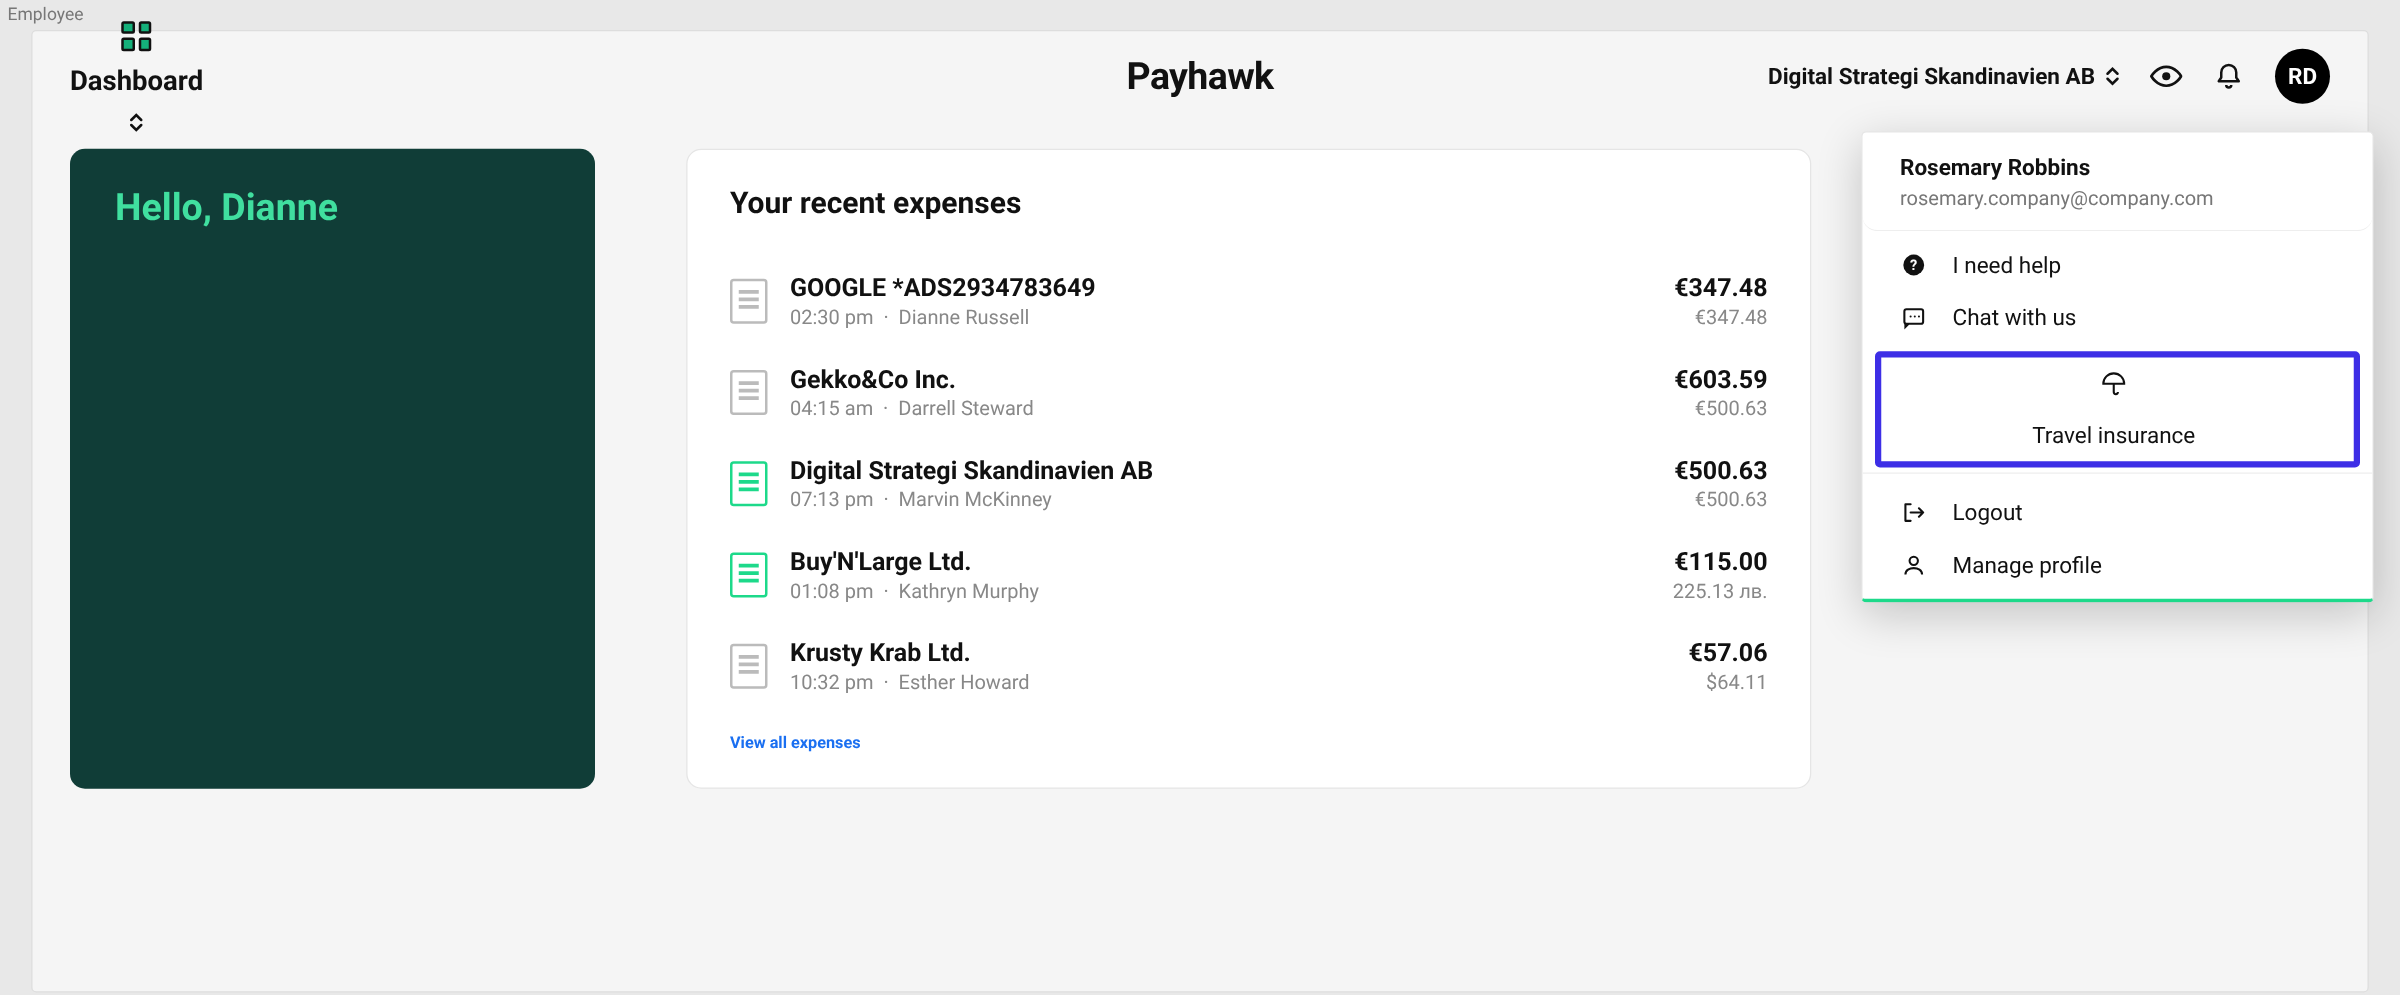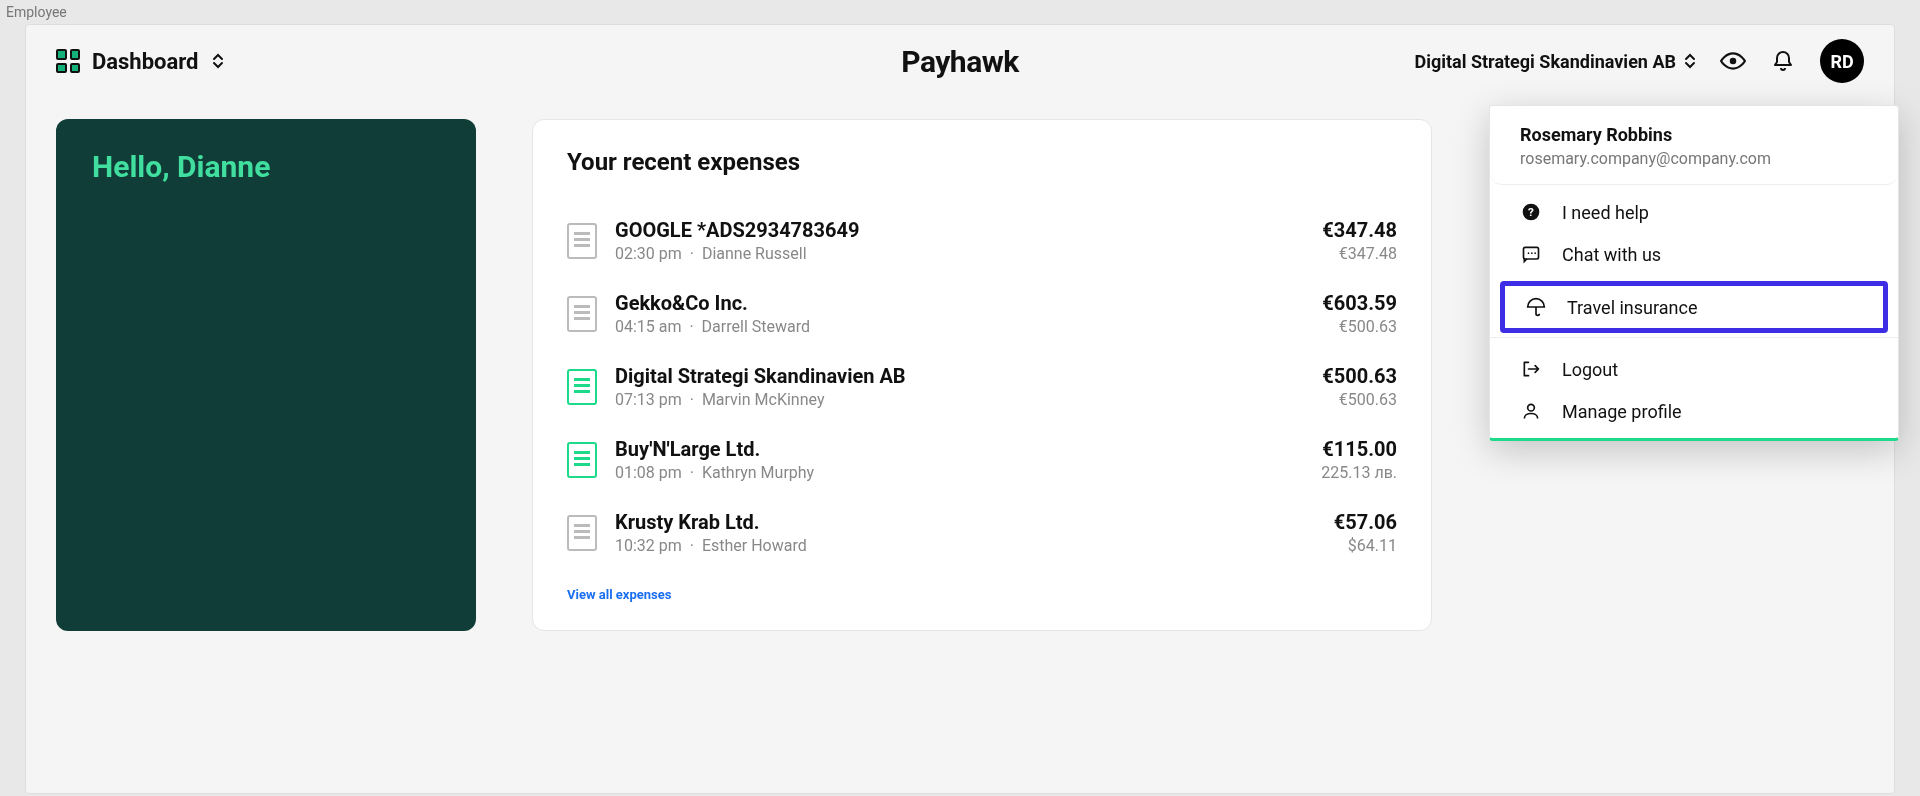--- a/index.html
+++ b/index.html
@@ -30,20 +30,21 @@
     display: flex;
     align-items: center;
     justify-content: space-between;
     height: 72px;
     padding: 0 30px 0 30px;
   }
   .header-left {
     display: flex;
     align-items: center;
     gap: 12px;
+    flex-direction: column;
   }
   .app-grid-icon {
     width: 24px; height: 24px;
     display: grid;
     grid-template-columns: 1fr 1fr;
     grid-template-rows: 1fr 1fr;
     gap: 3px;
   }
   .app-grid-icon div {
     background: #14b07a;
@@ -126,20 +127,21 @@
   .task-count { font-size:22px; font-weight:700; color:#fff; }
 
   
   .exp-card {
     flex:1;
     max-width: 900px;
     background:#fff;
     border:1px solid #e5e5e5;
     border-radius:12px;
     padding: 28px 34px 28px 34px;
+    margin-left: 17px;
   }
   .exp-title {
     font-size:24px; font-weight:700; color:#111;
     margin-bottom: 28px;
   }
   .exp-row {
     display:flex; align-items:center; gap:18px;
     padding: 14px 0;
   }
   .doc-icon {
@@ -187,21 +189,21 @@
     padding: 10px 26px 10px 30px;
     font-size:18px; color:#111;
     cursor:pointer;
   }
   .um-item .mi { width:22px; height:22px; display:flex; align-items:center; justify-content:center; }
   .um-highlight {
     margin: 0 10px;
     border: 5px solid #3d2ee6;
     border-radius:4px;
   }
-  .um-highlight .um-item { padding-left:20px; }
+  .um-highlight .um-item { padding-left:20px;flex-direction:column; }
   .um-divider { height:1px; background:#eee; margin:4px 0; }
 </style>
 </head>
 <body>
 
 <div class="top-label">Employee</div>
 
 <div class="app-frame">
 
   <div class="header">

